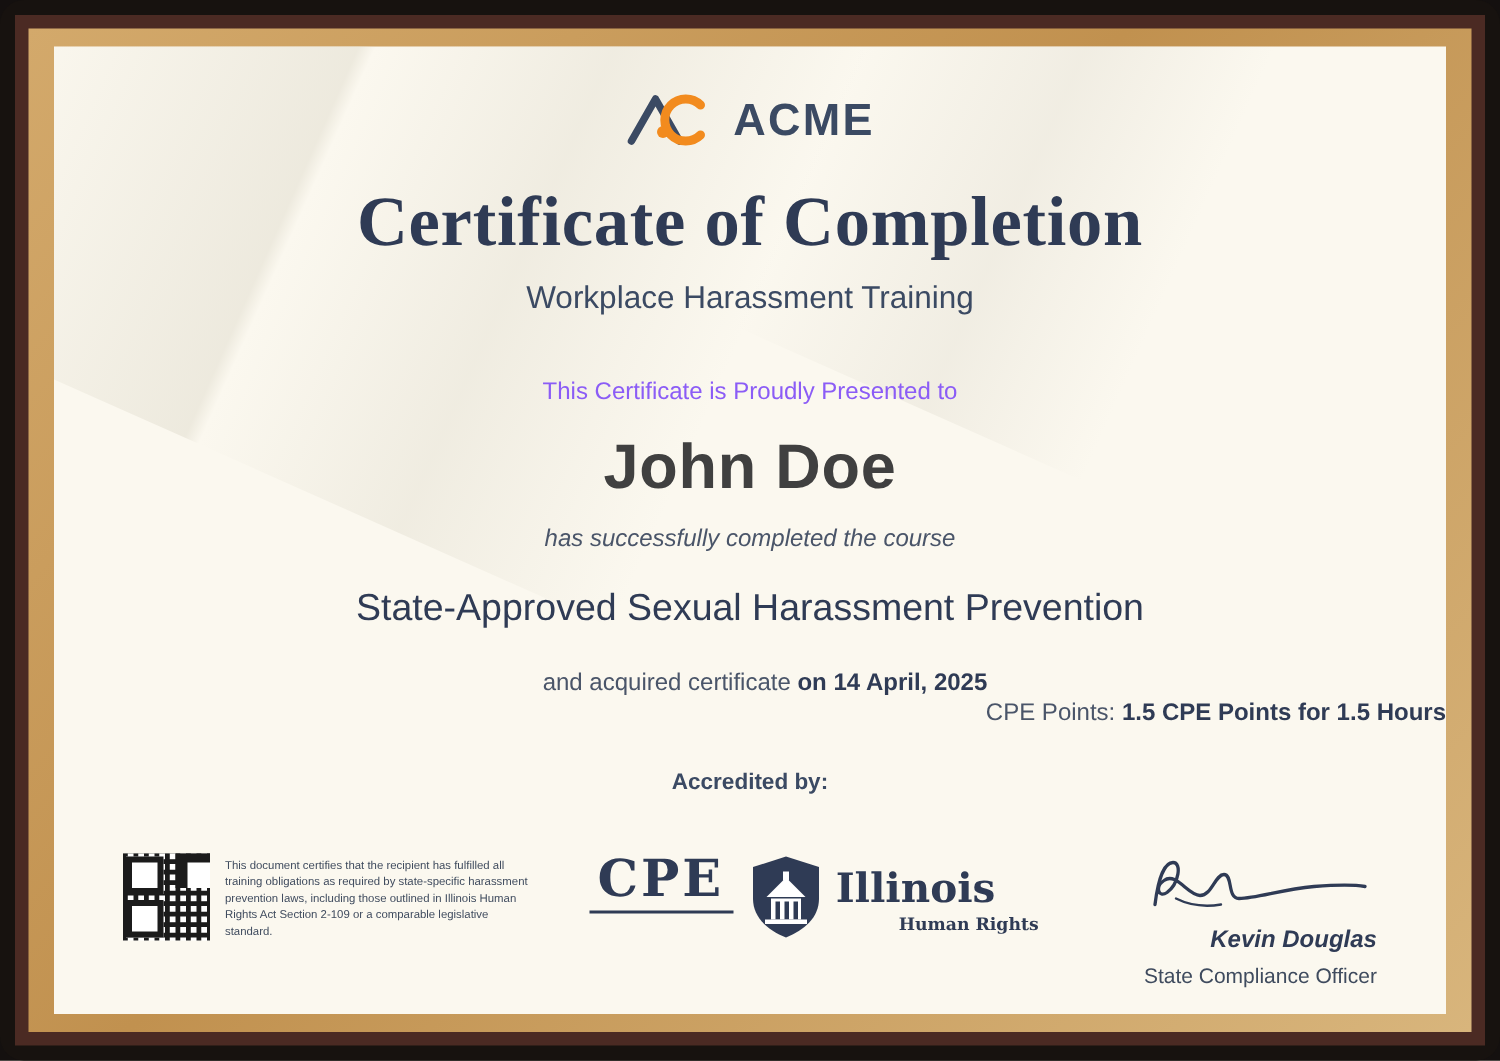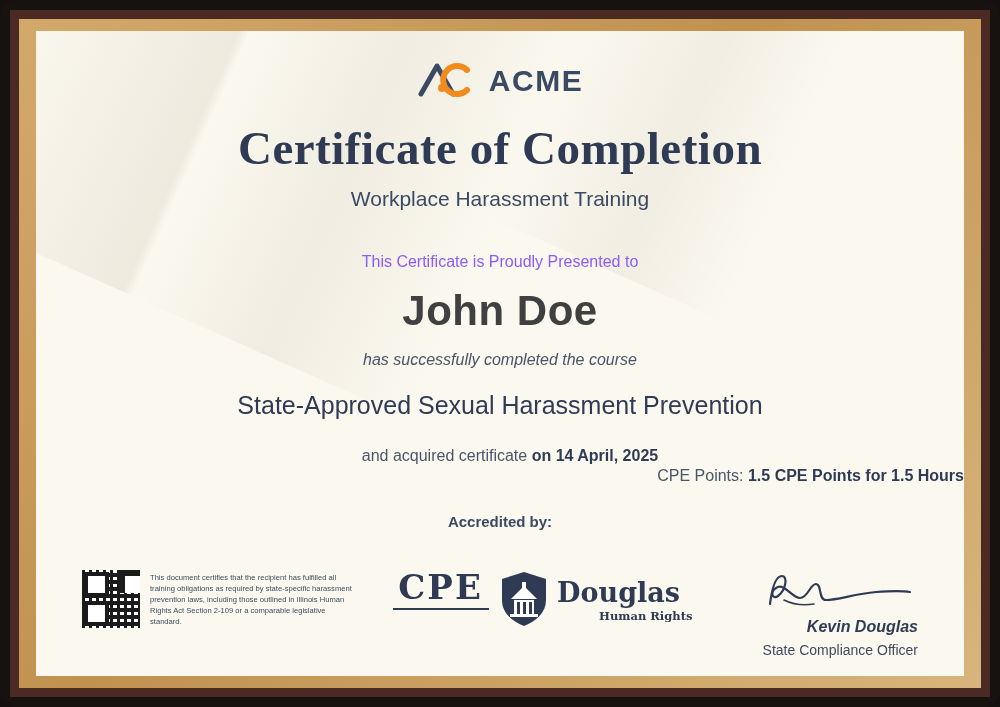--- a/index.html
+++ b/index.html
@@ -335,21 +335,21 @@
               <rect x="15" y="30" width="20" height="14" fill="#ffffff"></rect>
               <polygon points="25,16 38,29 12,29" fill="#ffffff"></polygon>
               <rect x="23" y="12" width="4" height="6" fill="#ffffff"></rect>
               <rect x="18" y="32" width="3" height="12" fill="#2f3b55"></rect>
               <rect x="24" y="32" width="3" height="12" fill="#2f3b55"></rect>
               <rect x="30" y="32" width="3" height="12" fill="#2f3b55"></rect>
               <rect x="11" y="44" width="28" height="3" fill="#ffffff"></rect>
             </svg>
           </span>
           <div class="illinois-text">
-            <div class="illinois-name">Douglas</div>
+            <div class="illinois-name">Illinois</div>
             <div class="illinois-sub">Human Rights</div>
           </div>
         </div>
       </div>
 
       <div class="sign-block">
         <span>
           <svg width="160" height="42" viewBox="0 0 160 42">
             <path d="M12 34 C14 18 18 6 24 6 C30 6 28 20 20 26 C14 30 12 22 18 18 C26 12 34 28 42 28 C50 28 52 14 58 14 C64 14 60 30 68 30 C80 30 96 24 118 22 C132 21 146 21 152 22" fill="none" stroke="#2f3b55" stroke-width="2.2" stroke-linecap="round" stroke-linejoin="round"></path>
             <path d="M26 30 C34 34 44 36 56 34" fill="none" stroke="#2f3b55" stroke-width="1.6" stroke-linecap="round"></path>

